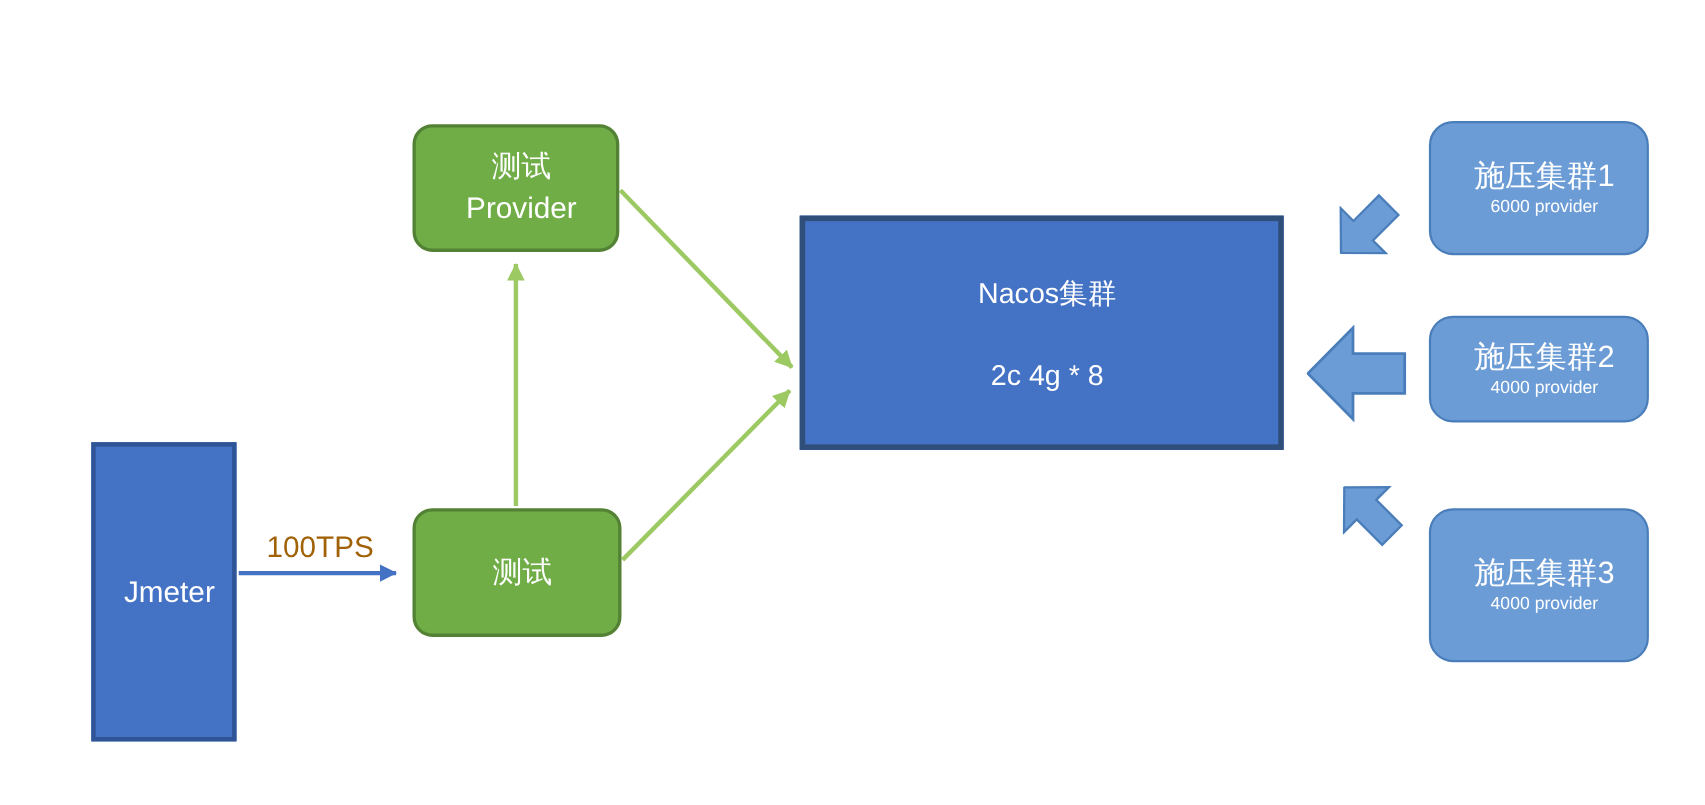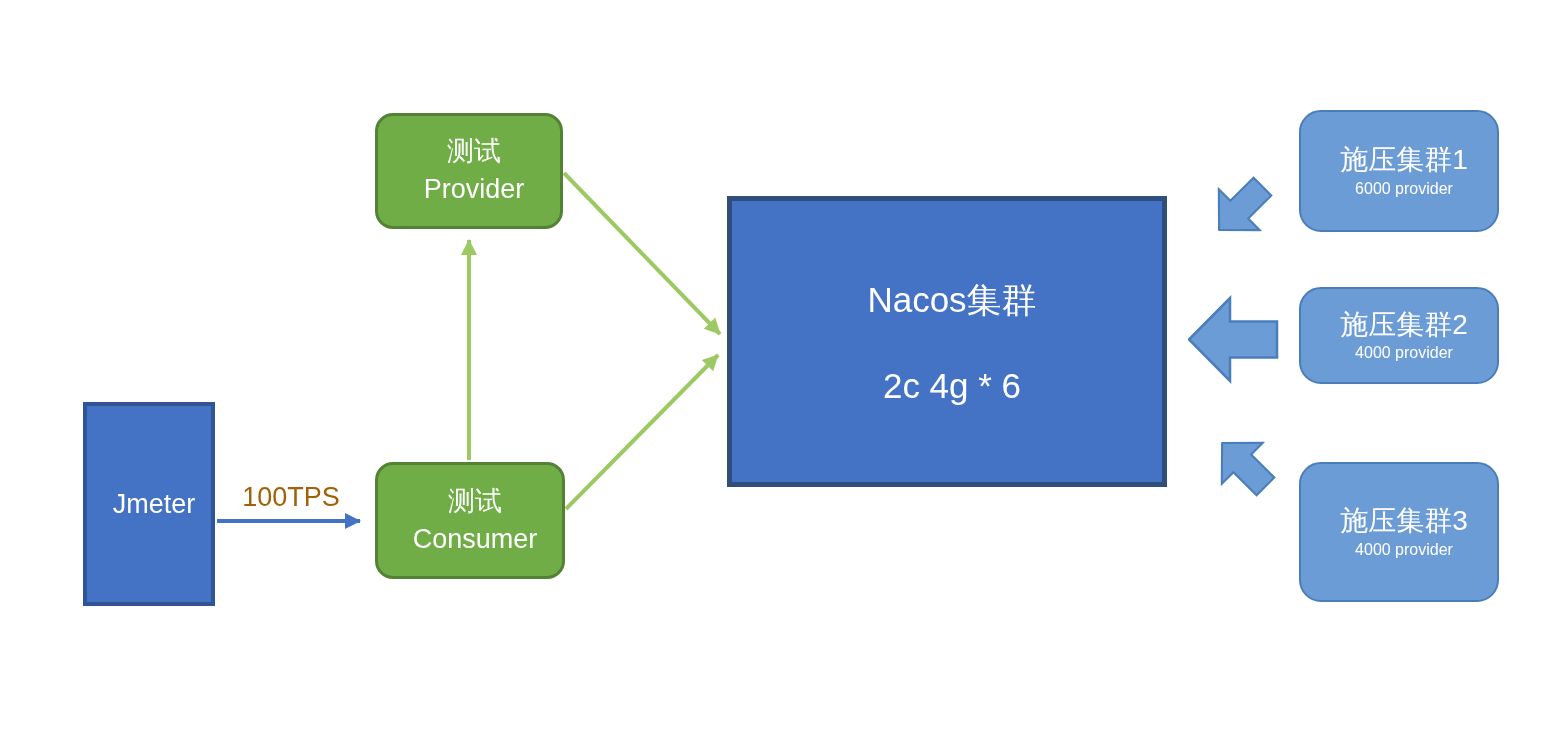--- a/index.html
+++ b/index.html
@@ -17,41 +17,41 @@
     flex-direction: column;
     align-items: center;
     justify-content: center;
     text-align: center;
     color: #ffffff;
     box-sizing: border-box;
     padding-left: 10px;
   }
   
   .jmeter {
-    left: 83px; top: 402px; width: 132px; height: 204px;
+    left: 83px; top: 402px; width: 132px; height: 272px;
     background: #4472C4;
     border: 4px solid #2F5597;
     font-size: 27px;
   }
   
   .green-box {
     background: #70AD47;
     border: 3px solid #548235;
     border-radius: 18px;
     font-size: 27px;
     line-height: 1.4;
   }
   .provider { left: 375px; top: 113px; width: 188px; height: 116px; }
   .consumer { left: 375px; top: 462px; width: 190px; height: 117px; }
   
   .nacos {
-    left: 727px; top: 196px; width: 440px; height: 291px;
+    left: 727px; top: 196px; width: 440px; height: 213px;
     background: #4472C4;
     border: 5px solid #2F4E79;
-    font-size: 35px;
+    font-size: 26px;
   }
   .nacos .line1 { margin-bottom: 42px; }
   
   .cluster {
     left: 1299px; width: 200px;
     background: #6C9CD6;
     border: 2px solid #4A7EBA;
     border-radius: 22px;
   }
   .cluster1 { top: 110px; height: 122px; }
@@ -111,26 +111,25 @@
     <span>Jmeter</span>
   </div>
 
   <div class="node green-box provider">
     <span>测试</span>
     <span>Provider</span>
   </div>
 
   <div class="node green-box consumer">
     <span>测试</span>
-    <span>Consumer</span>
   </div>
 
   <div class="node nacos">
     <span class="line1">Nacos集群</span>
-    <span>2c 4g * 6</span>
+    <span>2c 4g * 8</span>
   </div>
 
   <div class="node cluster cluster1">
     <span class="cluster-title">施压集群1</span>
     <span class="cluster-sub">6000 provider</span>
   </div>
 
   <div class="node cluster cluster2">
     <span class="cluster-title">施压集群2</span>
     <span class="cluster-sub">4000 provider</span>

